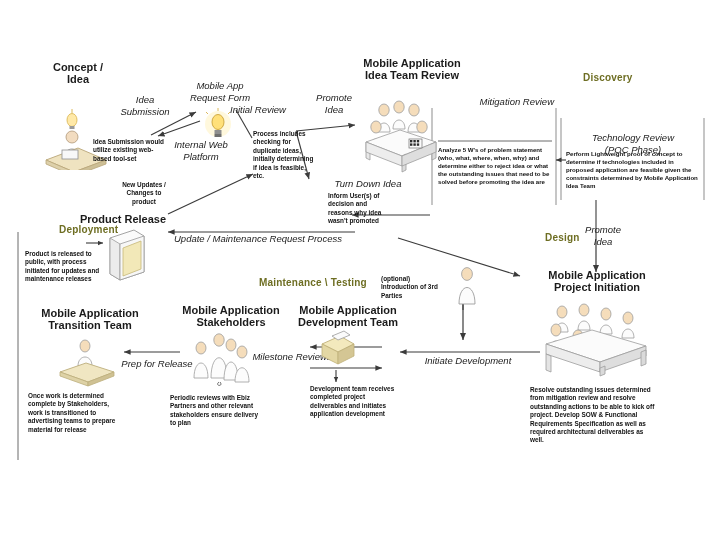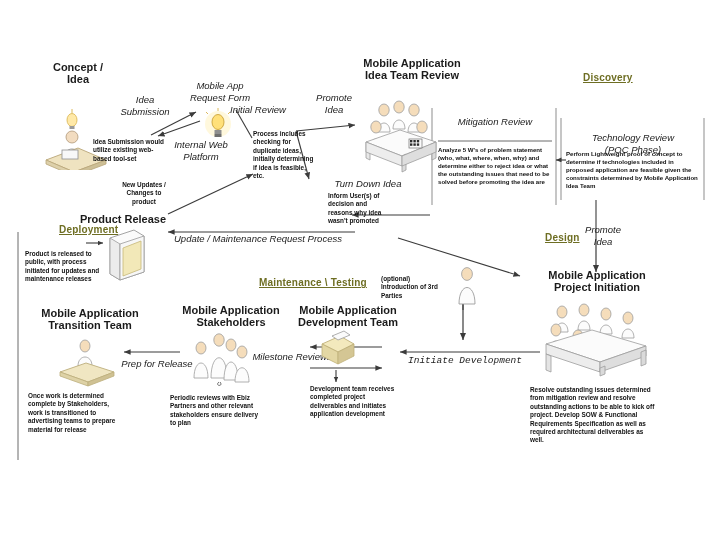--- a/index.html
+++ b/index.html
@@ -8,21 +8,21 @@
     font-family:"Liberation Sans", sans-serif;
     color:#1b1b1b;overflow:hidden;position:relative;
   }
   #stage{position:absolute;left:0;top:0;width:720px;height:540px;}
   .abs{position:absolute;}
 
   
   .hdr{font-weight:bold;font-size:11px;line-height:11.5px;text-align:center;color:#1b1b1b;}
   .phase{
     font-weight:bold;font-size:10px;color:#6e6e23;
-    text-decoration:underline;letter-spacing:.2px;white-space:nowrap;padding-left:48px;
+    letter-spacing:.2px;white-space:nowrap;padding-left:48px;
   }
   .ital{font-style:italic;font-size:9.5px;line-height:11.5px;color:#222;text-align:center;white-space:nowrap;}
   .italw{font-style:italic;font-size:9.5px;line-height:11.5px;color:#222;text-align:center;}
   .body-s{font-size:6.4px;line-height:8.4px;color:#111;font-weight:bold;}
   .body-c{font-size:6.4px;line-height:8.4px;color:#111;font-weight:bold;text-align:center;}
   .body-box{font-size:6.1px;line-height:8px;color:#111;font-weight:bold;}
 
   svg.ovl{position:absolute;left:0;top:0;width:720px;height:540px;pointer-events:none;overflow:visible;}
 
   
@@ -186,21 +186,21 @@
       <rect x="49" y="43" width="13" height="9" fill="#fafafa" stroke="#6f6f6f" stroke-width="0.7"></rect>
       <rect x="50" y="44" width="2.4" height="2.4"></rect>
         <rect x="53.4" y="44" width="2.4" height="2.4"></rect>
       <rect x="56.8" y="44" width="2.4" height="2.4"></rect>
         <rect x="50" y="47.4" width="2.4" height="2.4"></rect>
       <rect x="53.4" y="47.4" width="2.4" height="2.4"></rect>
         <rect x="56.8" y="47.4" width="2.4" height="2.4"></rect>
     </g>
   </svg>
 
-  <div class="abs italw" style="left:436px;top:116px;width:118px;">Mitigation Review</div>
+  <div class="abs italw" style="left:436px;top:96px;width:118px;text-align:right;">Mitigation Review</div>
   <div class="abs body-box" style="left:438px;top:146px;width:114px;">Analyze 5 W's of problem statement (who, what, where, when, why) and determine either to reject idea or what the outstanding issues that need to be solved before promoting the idea are</div>
 
   <div class="abs italw" style="left:564px;top:132px;width:138px;">
     <div>Technology Review</div>
     <div>(POC Phase)</div>
   </div>
   <div class="abs body-box" style="left:566px;top:150px;width:136px;">Perform Lightweight proof of concept to determine if technologies included in proposed application are feasible given the constraints determined by Mobile Application Idea Team</div>
 
   <div class="abs ital" style="left:174px;top:233px;width:186px;text-align:left;">Update / Maintenance Request Process</div>
 
@@ -308,15 +308,15 @@
       <path d="M4,44 L4,54 L58,72 L58,62 z" fill="#ededed"></path>
       <path d="M58,62 L58,72 L104,56 L104,46 z" fill="#dedede"></path>
       <path d="M4,54 L4,70 L9,72 L9,56 z" fill="#e4e4e4"></path>
       <path d="M58,68 L58,76 L63,74 L63,66 z" fill="#dadada"></path>
       <path d="M99,52 L99,66 L104,64 L104,50 z" fill="#dadada"></path>
     </g>
   </svg>
 
   <div class="abs body-s" style="left:530px;top:386px;width:126px;">Resolve outstanding issues determined from mitigation review and resolve outstanding actions to be able to kick off project. Develop SOW &amp; Functional Requirements Specification as well as required architectural deliverables as well.</div>
 
-  <div class="abs ital" style="left:408px;top:355px;width:120px;text-align:left;font-family:Liberation Mono, monospace;">Initiate Development</div>
+  <div class="abs ital" style="left:408px;top:355px;width:120px;text-align:center;">Initiate Development</div>
 
 </div>
 
 </body></html>

